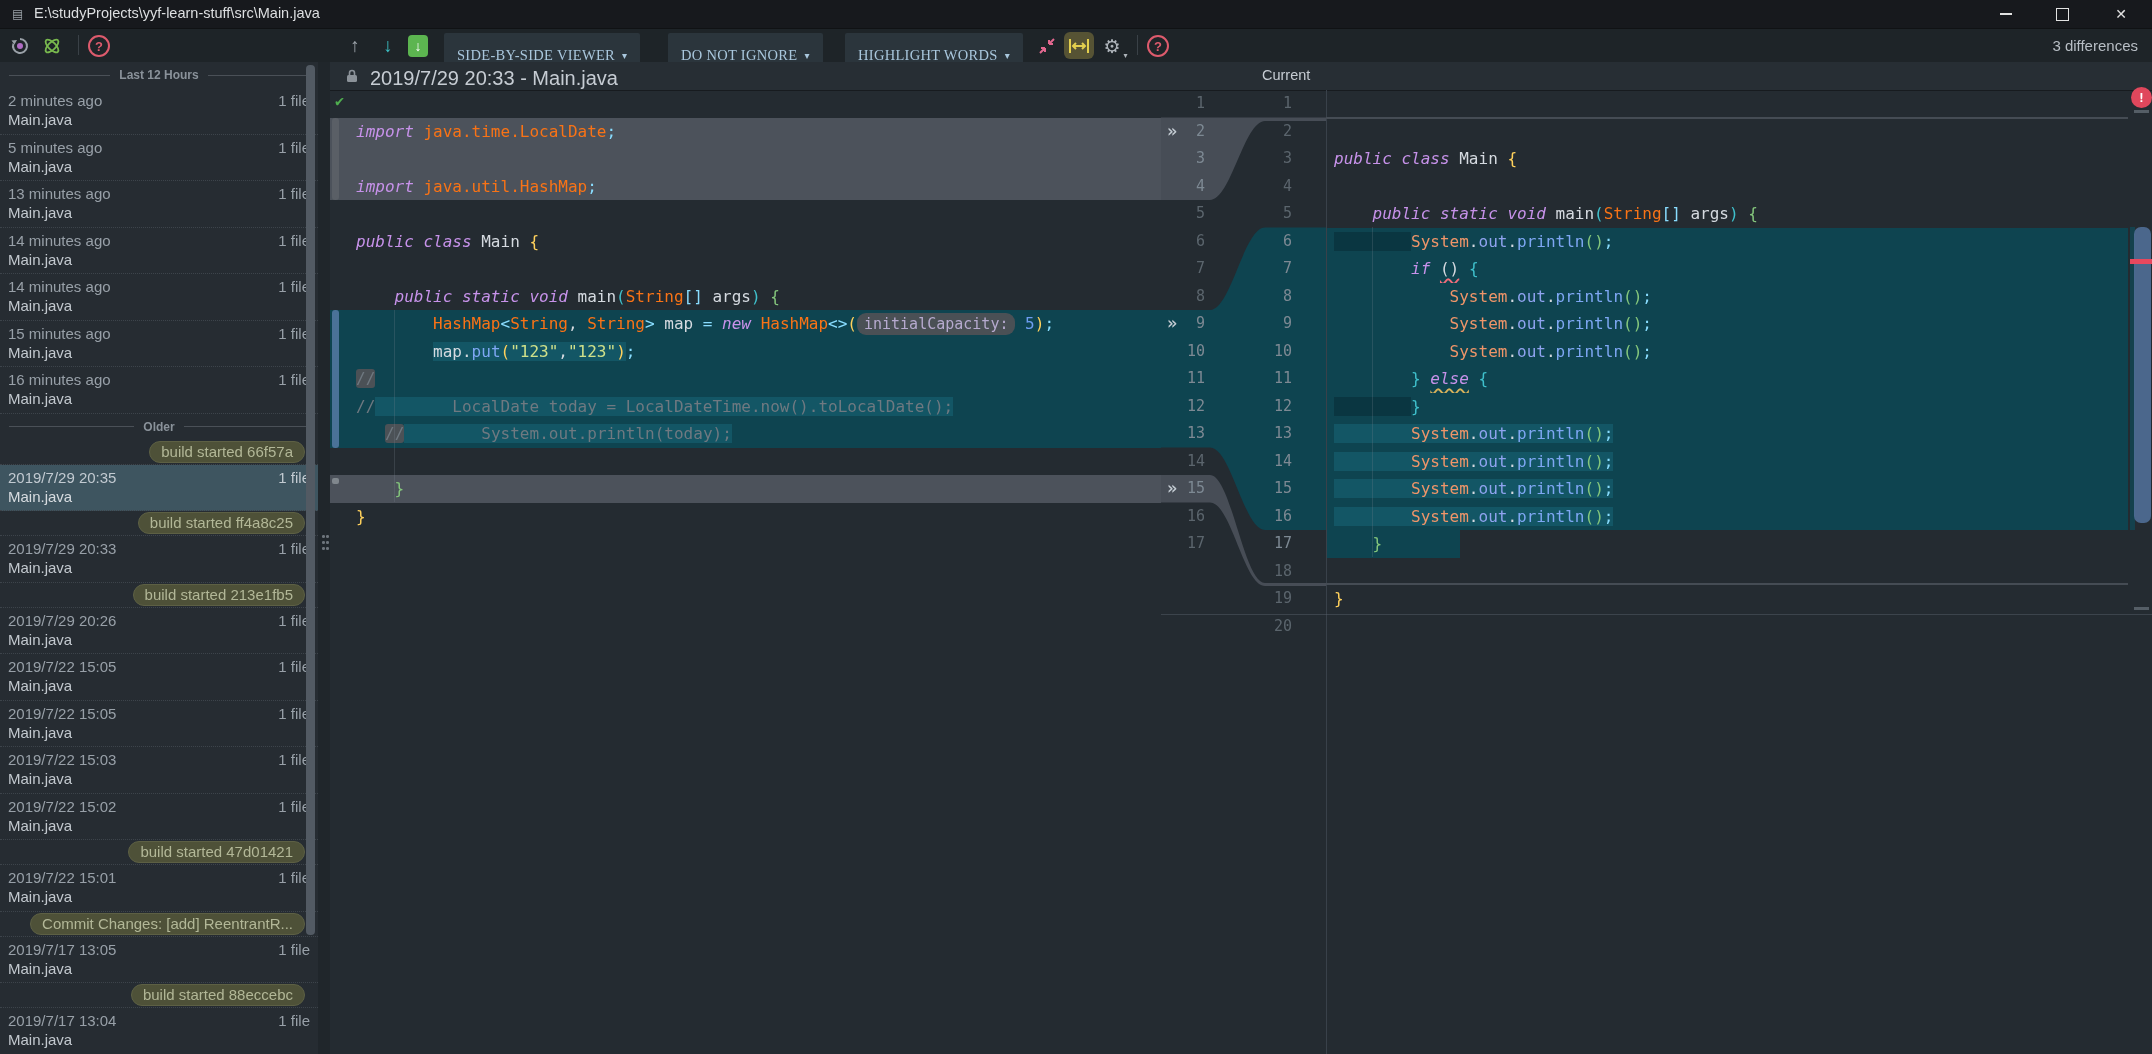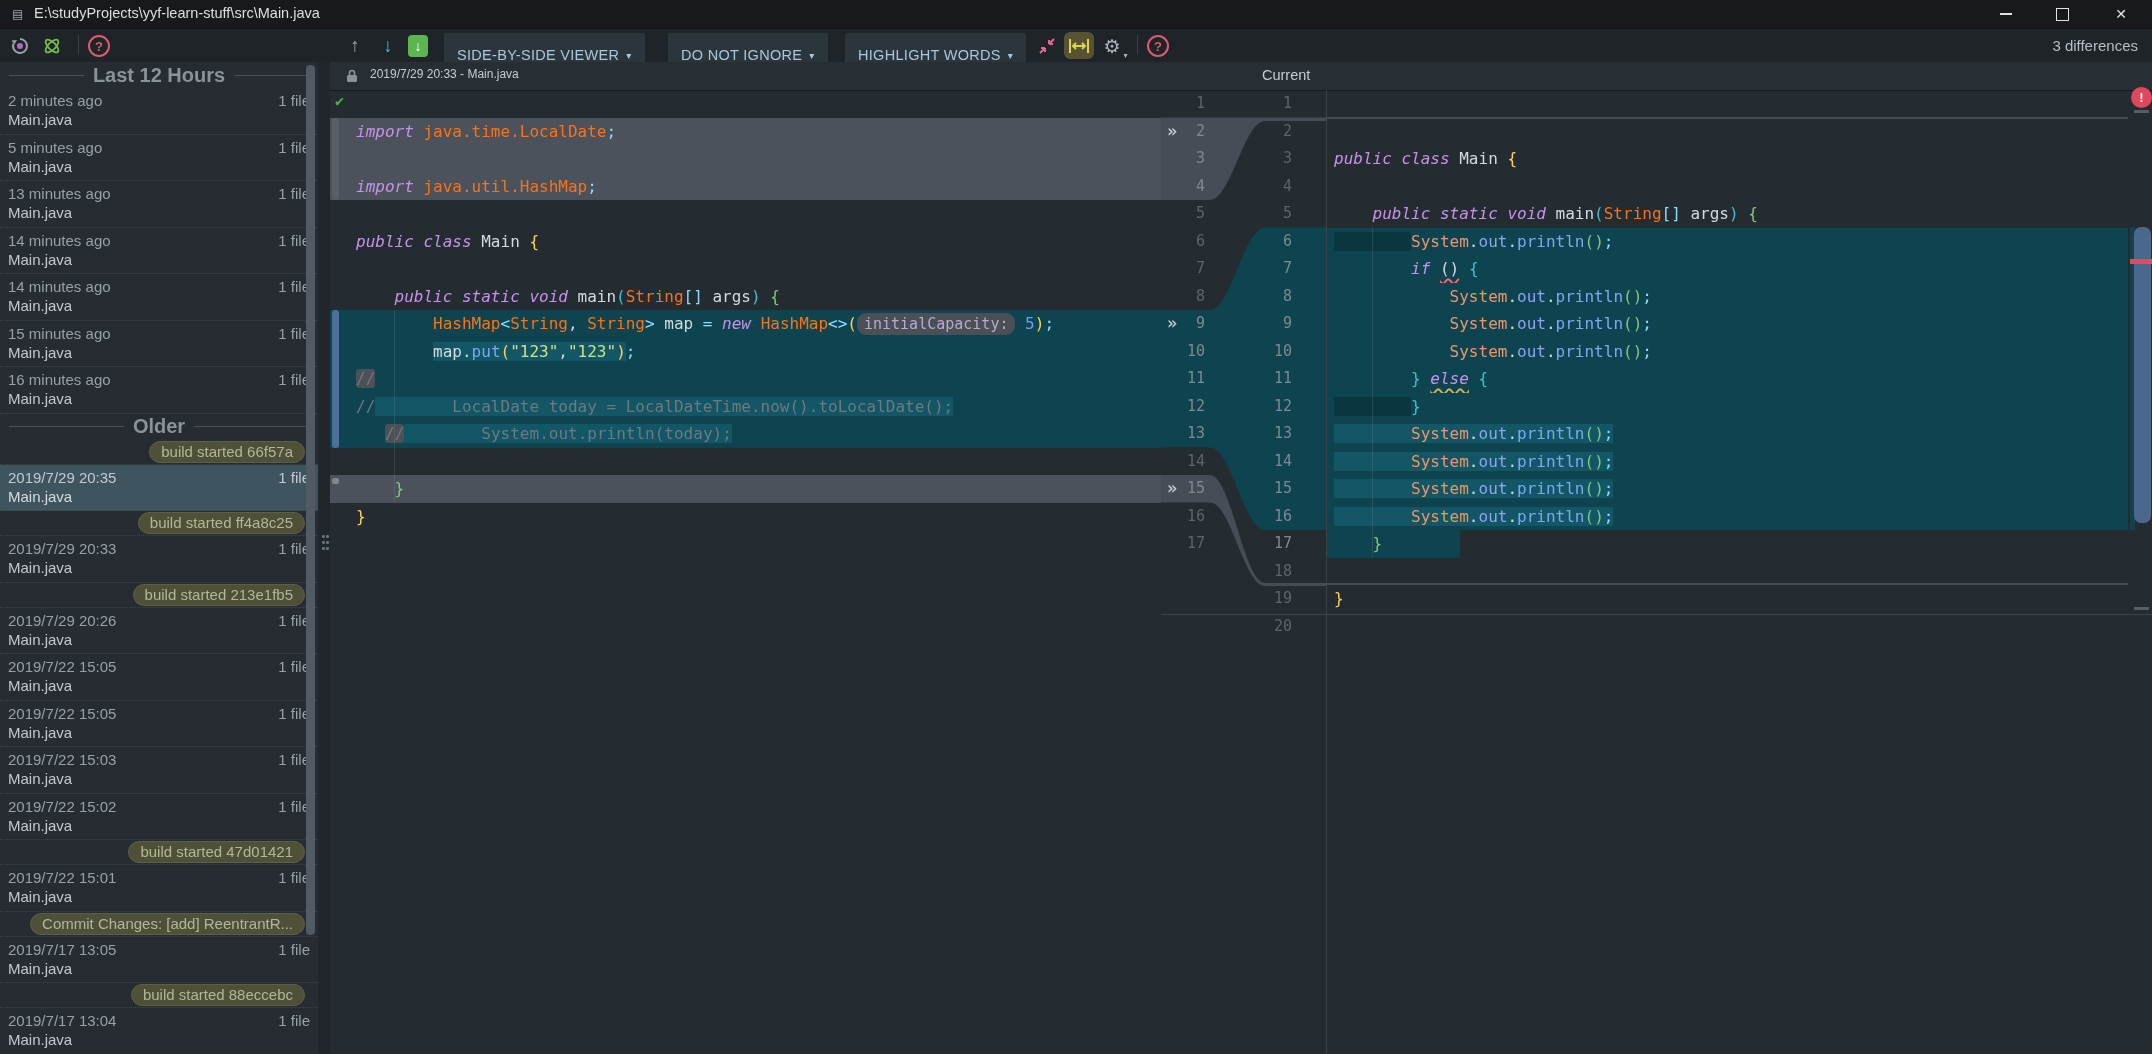--- a/index.html
+++ b/index.html
@@ -17,49 +17,49 @@
   
   .toolbar{position:absolute;left:0;top:29px;width:2152px;height:33px;background:#1e2428;border-bottom:1px solid #14181b;}
   .tbicon{position:absolute;top:6px;width:22px;height:22px;display:flex;align-items:center;justify-content:center;}
   .tbdivider{position:absolute;top:6px;width:1px;height:20px;background:#3a4147;}
   .helpcircle{width:18px;height:18px;border:2px solid #de5b6d;border-radius:50%;color:#de5b6d;
               font-weight:bold;font-size:13px;display:flex;align-items:center;justify-content:center;}
   .arrow-up{color:#9aa1a8;font-size:19px}.arrow-down{color:#3cc1c5;font-size:19px}
   .saveicon{width:20px;height:22px;background:#5cb550;border-radius:4px;color:#fff;font-size:14px;
             display:flex;align-items:center;justify-content:center;font-weight:bold}
   .tbbutton{position:absolute;top:4px;height:44px;background:#2b353c;border-radius:2px;color:#a9c7dd;
-            font-size:14.5px;display:flex;align-items:center;padding:0 13px;letter-spacing:.3px;}
+            font-size:14.5px;display:flex;align-items:center;padding:0 13px;letter-spacing:.3px;font-family:Liberation Serif, serif;}
   .tbbutton .caret{font-size:10px;margin-left:7px;color:#a9c7dd}
   .synciconwrap{position:absolute;top:3px;width:30px;height:27px;background:#565334;border-radius:6px;
                 display:flex;align-items:center;justify-content:center}
   .gearwrap{color:#aeb4ba;font-size:19px;position:relative}
   .gearwrap .mini{position:absolute;right:-7px;bottom:-2px;font-size:8px;color:#aeb4ba}
   .diffcount{position:absolute;right:14px;top:8px;font-size:15px;color:#b8bec5;}
   
   .sidebar{position:absolute;left:0;top:62px;width:318px;height:992px;background:#262c32;overflow:hidden;}
-  .sb-sep{height:26px;display:flex;align-items:center;color:#8a929a;font-weight:bold;font-size:20px;}
+  .sb-sep{height:26px;display:flex;align-items:center;color:#8a929a;font-weight:bold;font-size:12px;}
   .sb-sep .line{flex:1;border-top:1px solid #4a5057;margin:0 9px;}
   .sb-entry{height:46.5px;box-sizing:border-box;border-bottom:1px dotted #3d444b;padding:4px 8px 0 8px;}
   .sb-entry.sel{background:#3e5560;}
   .sb-erow{display:flex;font-size:15px;color:#98a0a8;}
   .sb-erow .spacer{flex:1}
   .sb-file{font-size:15px;color:#c3c9cf;margin-top:2px;}
   .sb-entry.sel .sb-erow{color:#c2cad1}.sb-entry.sel .sb-file{color:#d7dce0}
   .sb-pillrow{height:25px;box-sizing:border-box;border-bottom:1px dotted #3d444b;text-align:right;padding:1px 13px 0 0;}
   .sb-pill{display:inline-block;background:#4e5138;border:1px solid #5d6044;border-radius:11px;
            padding:0 11px;font-size:15px;color:#b2b797;line-height:20px;white-space:nowrap;max-width:280px;
            overflow:hidden;text-overflow:ellipsis;}
   .sb-scroll{position:absolute;left:306px;top:3px;width:9px;height:870px;background:#525a63;border-radius:4px;}
   .splitter{position:absolute;left:318px;top:62px;width:12px;height:992px;background:#20262b;}
   .splitter i{position:absolute;width:2.5px;height:2.5px;border-radius:50%;background:#6d747b;}
   
   .diffpanel{position:absolute;left:330px;top:62px;width:1822px;height:992px;background:#242b31;}
   .diffheader{position:absolute;left:0;top:0;width:1822px;height:28px;background:#272e34;border-bottom:1px solid #171b1f;}
   .dh-lock{position:absolute;left:16px;top:7px}
-  .dh-left{position:absolute;left:40px;top:5px;font-size:12px;color:#c6ccd3;}
+  .dh-left{position:absolute;left:40px;top:5px;font-size:20px;color:#c6ccd3;}
   .dh-right{position:absolute;left:932px;top:5px;font-size:14.5px;color:#c6ccd3;}
   .editors{position:absolute;left:0;top:28px;width:1822px;height:964px;font-family:"DejaVu Sans Mono",monospace;}
   .crow{position:absolute;height:27.5px;}
   .rowbg{position:absolute;height:27.5px;}
   .bg-del{background:#4c525b}.bg-chg{background:#0e4450}
   .codepre{position:absolute;top:0;margin:0;font:16px/27.5px "DejaVu Sans Mono",monospace;white-space:pre;}
   .c-kw{color:#c792ea;font-style:italic}.c-ty{color:#f97316}.c-id{color:#d5dae0}
   .c-mt{color:#7ea7f3}.c-fl{color:#8fa3ef}.c-sy{color:#ef9569}.c-st{color:#cfe08a}
   .c-nu{color:#6d9df1}.c-cm{color:#6f7981}.c-cy{color:#89ddff}
   .c-py{color:#ffd15c}.c-pg{color:#84c67c}.c-pt{color:#3fc0cc}

